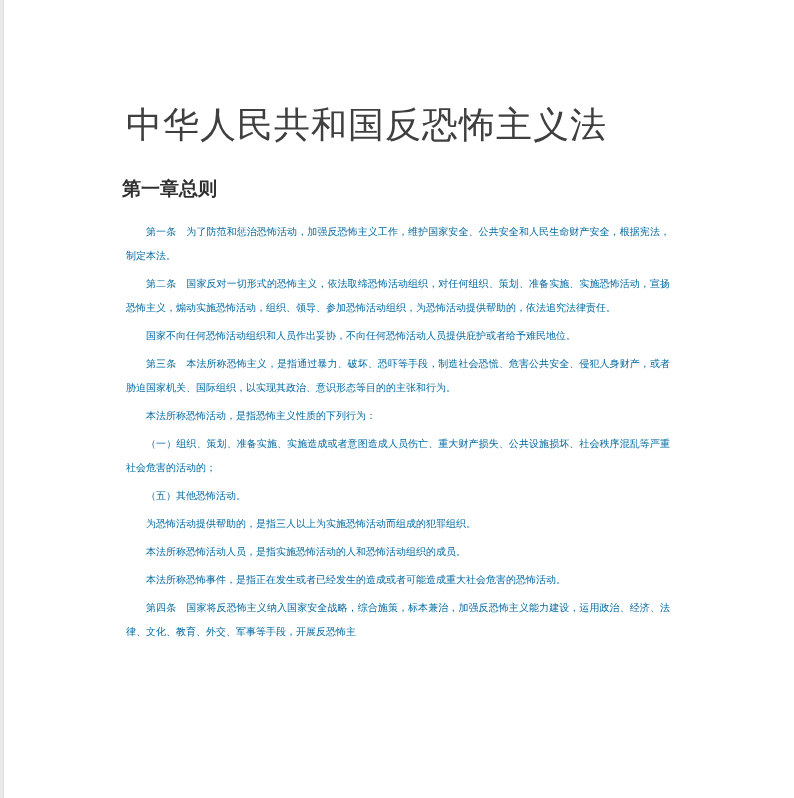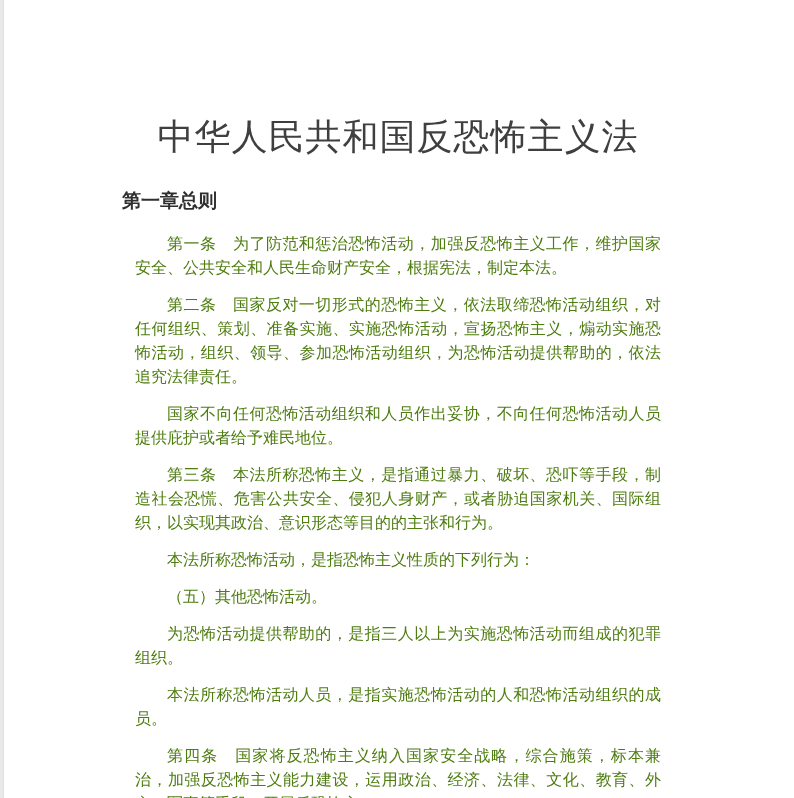--- a/index.html
+++ b/index.html
@@ -27,64 +27,65 @@
     border-right: 1px solid #e0e0e0;
     box-sizing: border-box;
   }
   .content {
     position: absolute;
     left: 122px;
     top: 0;
     width: 552px;
   }
   .doc-title {
-    margin: 16px;
+    margin: 4px;
     padding-top: 98px;
     font-size: 36px;
     line-height: 46px;
     font-weight: 400;
     letter-spacing: 1px;
-    text-align: center;
     color: #3f3f3f;
     white-space: nowrap;
   }
   .chapter-heading {
     margin: 33px 0 0 0;
     font-size: 19px;
     line-height: 16px;
     font-weight: 700;
     color: #2f2f2f;
   }
   .doc-body {
     margin-top: 23px;
     color: #333333;
   }
   .doc-body p {
-    margin: 13px;
-    font-size: 16px;
+    margin: 4px;
+    font-size: 10px;
     line-height: 24px;
     text-align: justify;
     text-indent: 2em;
-    color: #4d7c0f;
+    color: #0369a1;
     word-break: break-all;
   }
 </style>
 </head>
 <body>
 
 <div class="page">
   <div class="edge-strip"></div>
   <div class="content">
     <h1 class="doc-title">中华人民共和国反恐怖主义法</h1>
     <h2 class="chapter-heading">第一章总则</h2>
     <div class="doc-body">
         <p>第一条　为了防范和惩治恐怖活动，加强反恐怖主义工作，维护国家安全、公共安全和人民生命财产安全，根据宪法，制定本法。</p>
         <p>第二条　国家反对一切形式的恐怖主义，依法取缔恐怖活动组织，对任何组织、策划、准备实施、实施恐怖活动，宣扬恐怖主义，煽动实施恐怖活动，组织、领导、参加恐怖活动组织，为恐怖活动提供帮助的，依法追究法律责任。</p>
         <p>国家不向任何恐怖活动组织和人员作出妥协，不向任何恐怖活动人员提供庇护或者给予难民地位。</p>
         <p>第三条　本法所称恐怖主义，是指通过暴力、破坏、恐吓等手段，制造社会恐慌、危害公共安全、侵犯人身财产，或者胁迫国家机关、国际组织，以实现其政治、意识形态等目的的主张和行为。</p>
         <p>本法所称恐怖活动，是指恐怖主义性质的下列行为：</p>
+        <p>（一）组织、策划、准备实施、实施造成或者意图造成人员伤亡、重大财产损失、公共设施损坏、社会秩序混乱等严重社会危害的活动的；</p>
         <p>（五）其他恐怖活动。</p>
         <p>为恐怖活动提供帮助的，是指三人以上为实施恐怖活动而组成的犯罪组织。</p>
         <p>本法所称恐怖活动人员，是指实施恐怖活动的人和恐怖活动组织的成员。</p>
+        <p>本法所称恐怖事件，是指正在发生或者已经发生的造成或者可能造成重大社会危害的恐怖活动。</p>
         <p>第四条　国家将反恐怖主义纳入国家安全战略，综合施策，标本兼治，加强反恐怖主义能力建设，运用政治、经济、法律、文化、教育、外交、军事等手段，开展反恐怖主</p>
       </div>
   </div>
 </div>
 
 </body></html>

